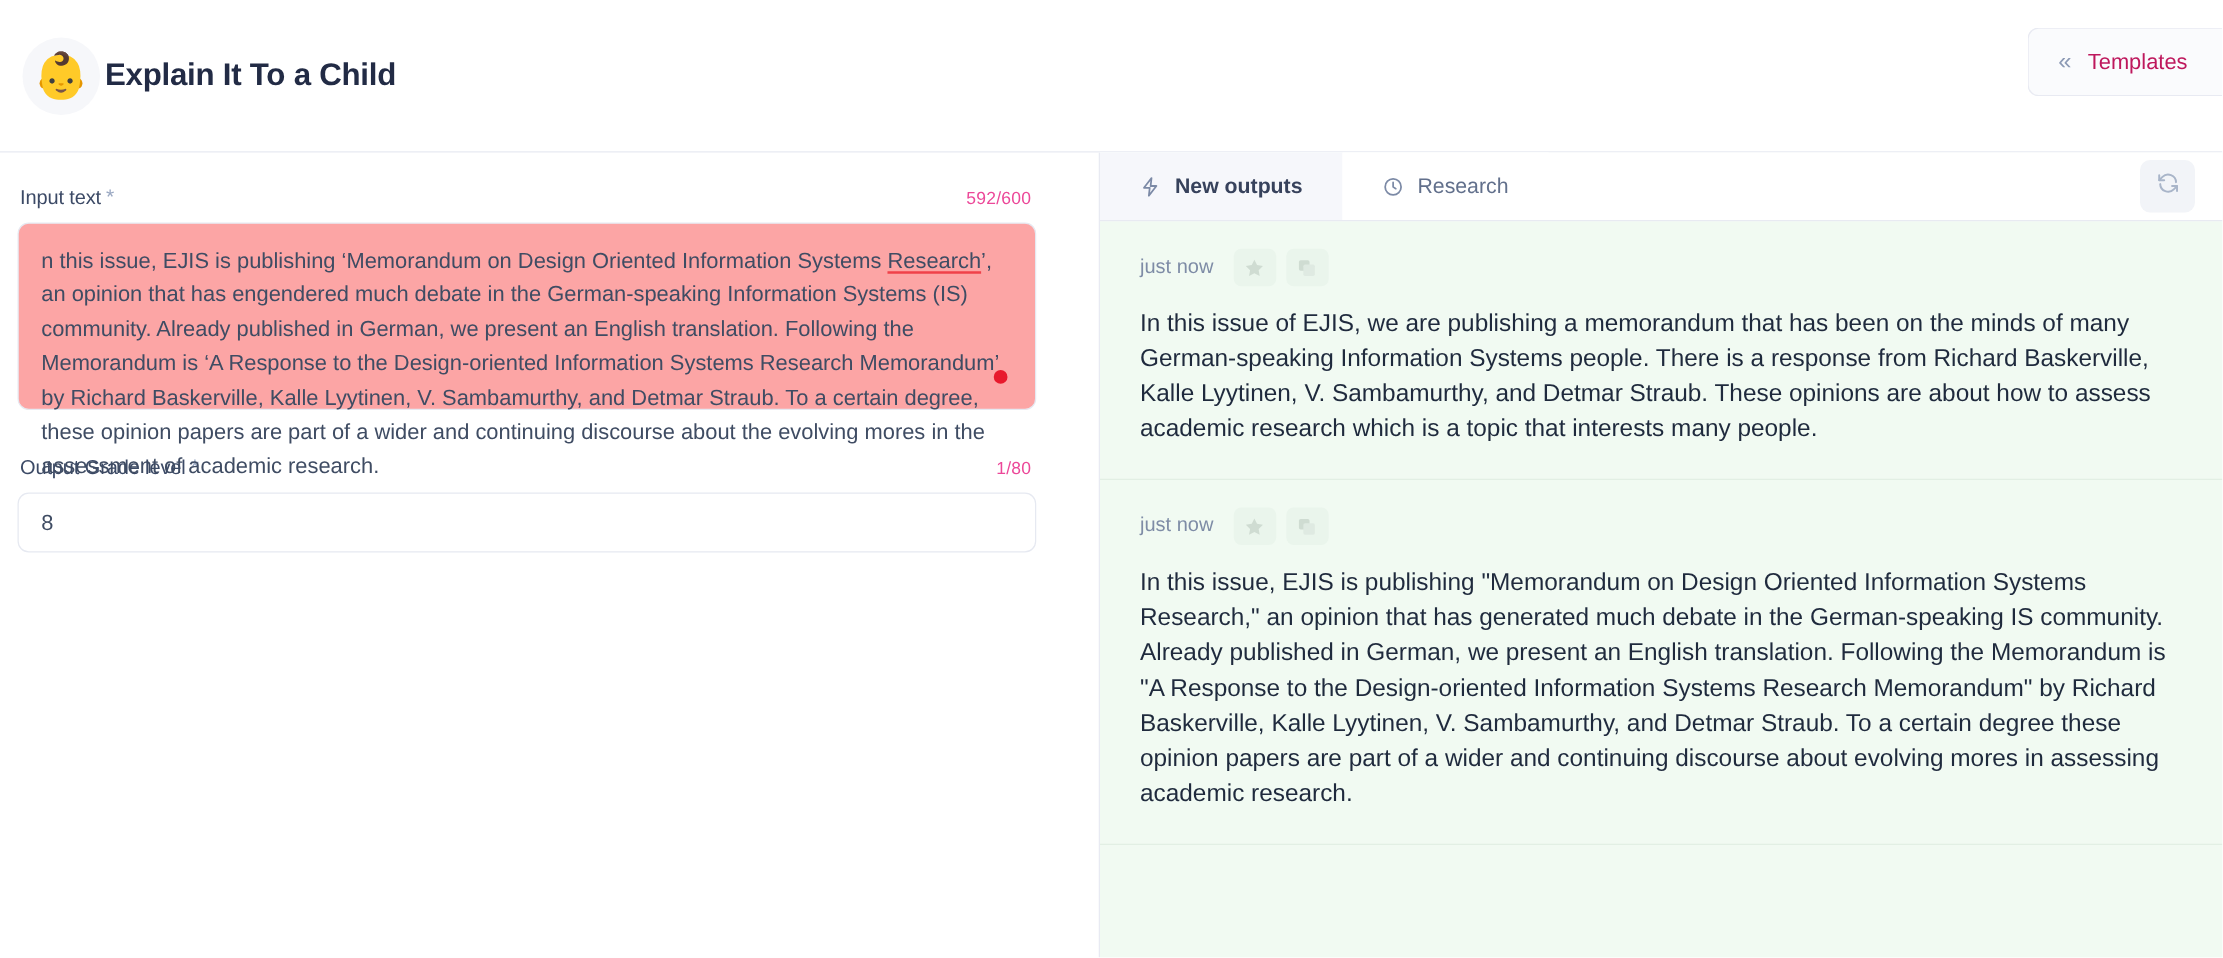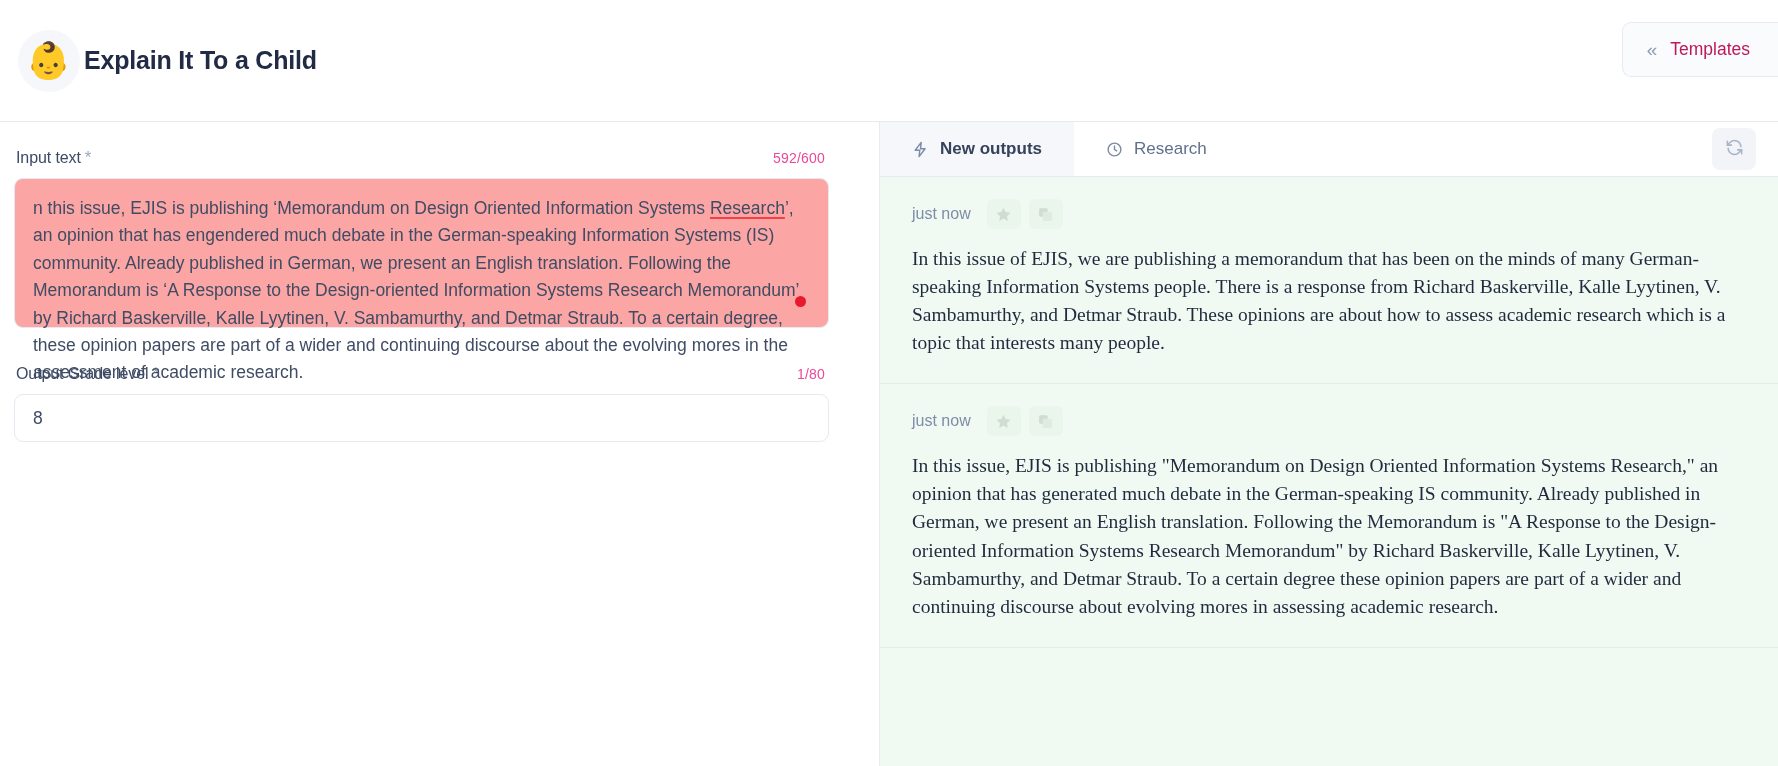--- a/index.html
+++ b/index.html
@@ -271,21 +271,20 @@
     align-items: center;
     justify-content: center;
     cursor: pointer;
     color: #c8d3cb;
   }
 
   .output-text {
     font-size: 19.5px;
     line-height: 1.44;
     color: #1f2a3d;
-    font-family: Liberation Serif, serif;
   }
 </style>
 </head>
 <body>
 
 <div class="app">
 
   <div class="header">
     <div class="app-avatar">👶</div>
 

